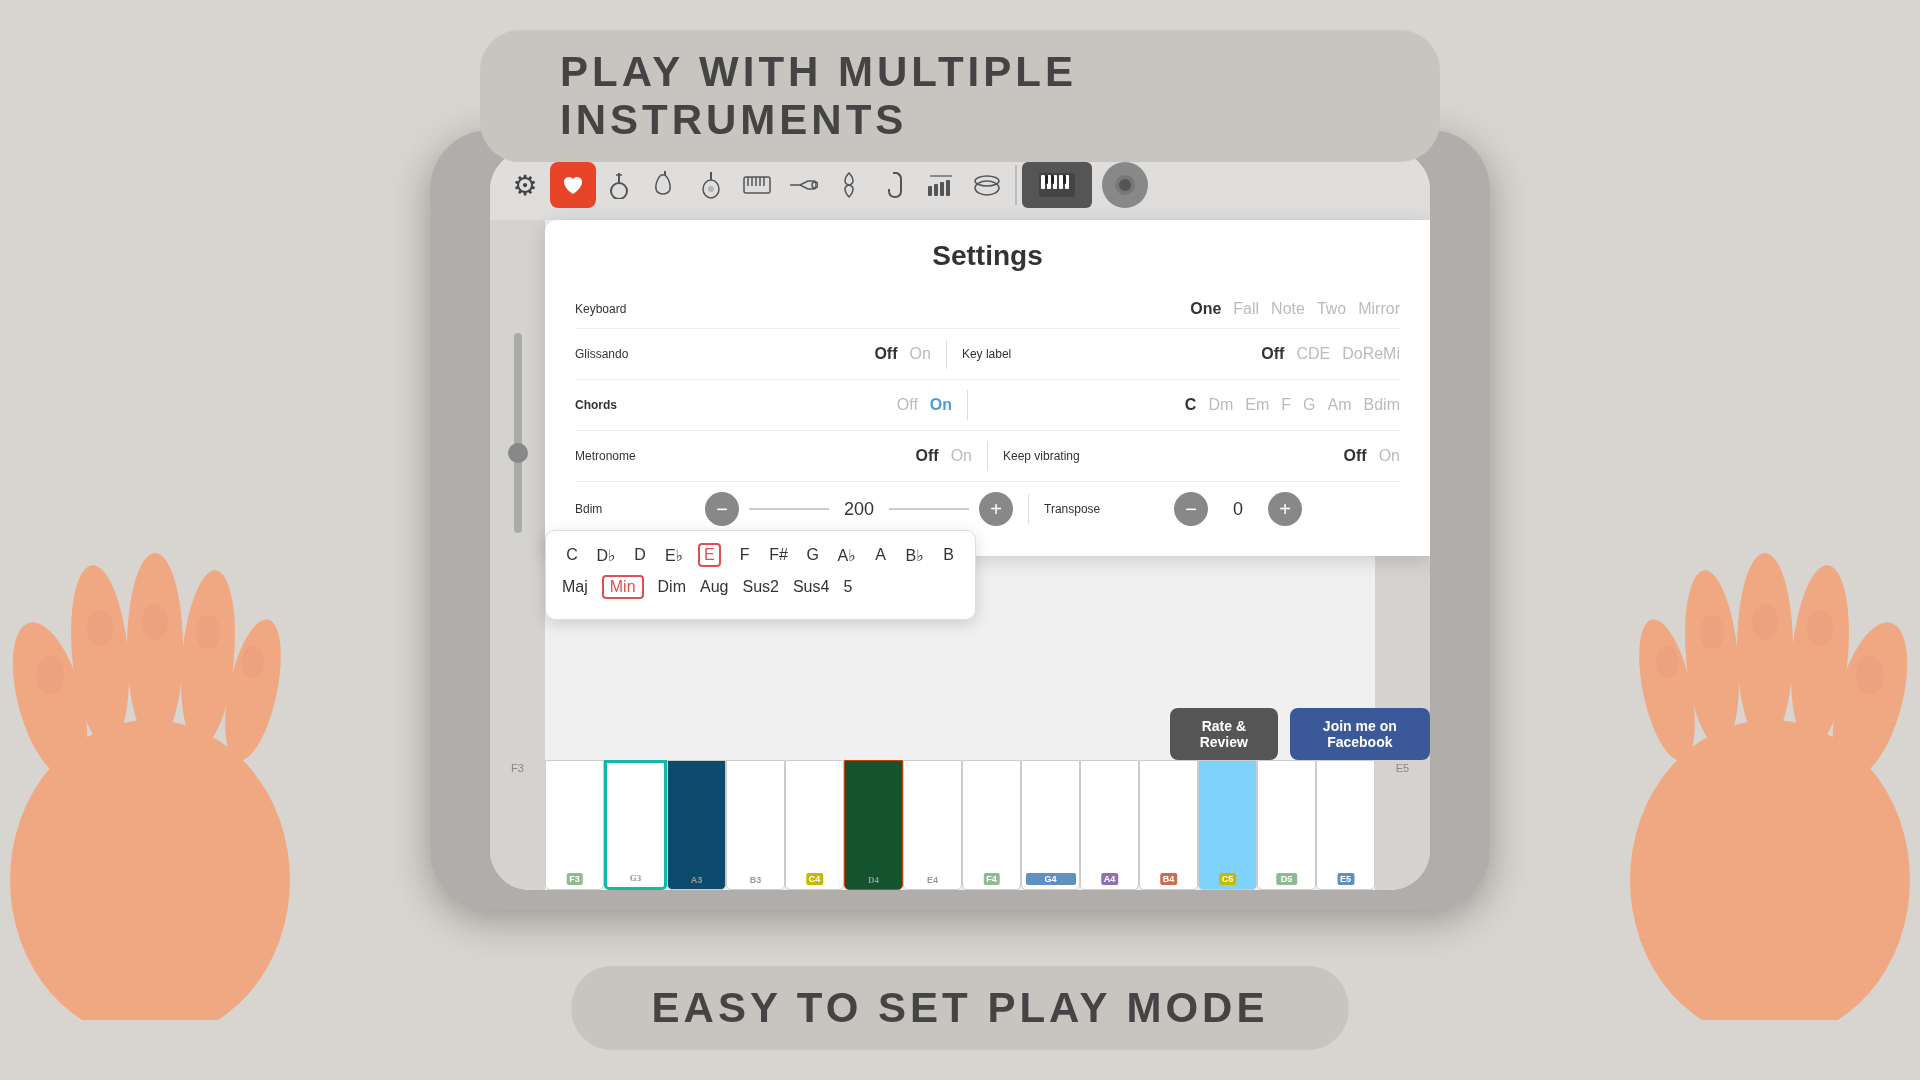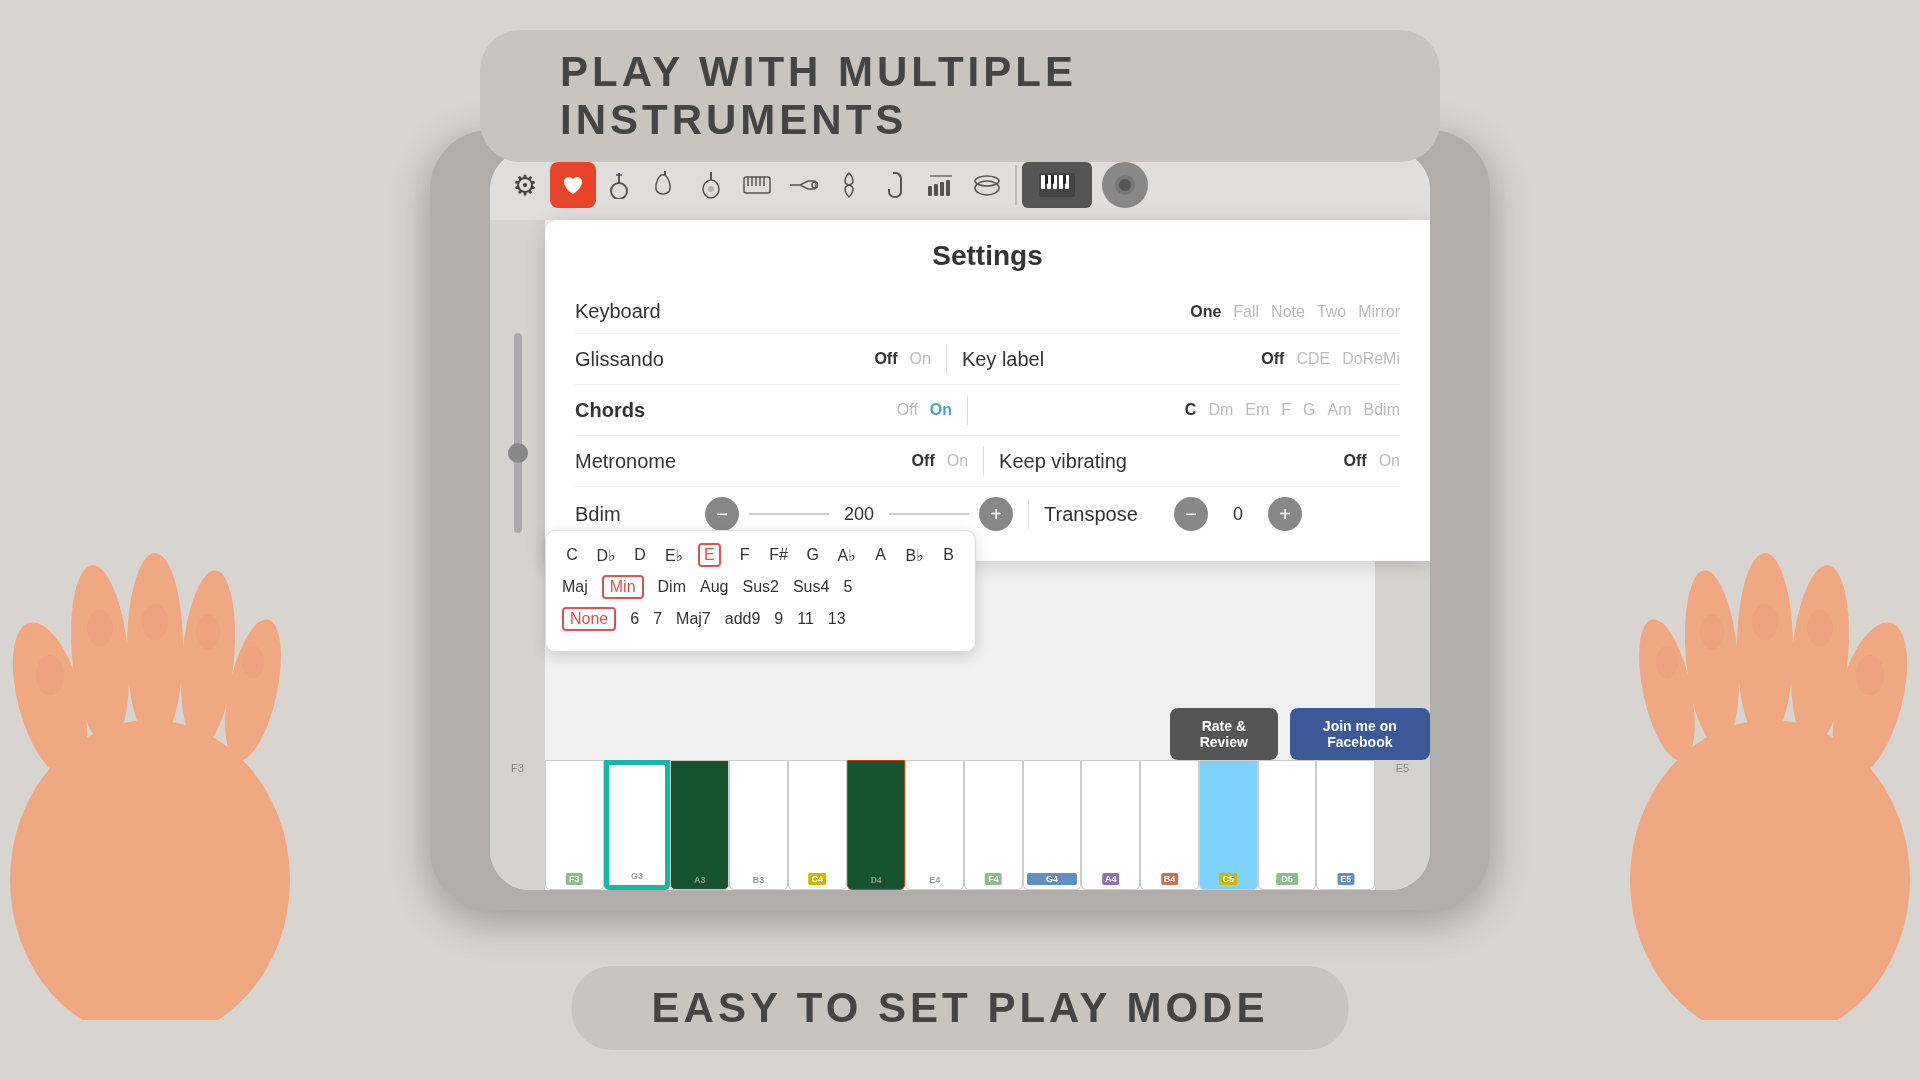--- a/index.html
+++ b/index.html
@@ -218,21 +218,21 @@
 
     .settings-row {
       display: flex;
       align-items: center;
       padding: 10px 0;
       border-bottom: 1px solid #eee;
     }
     .settings-row:last-child { border-bottom: none; }
 
     .settings-label {
-      font-size: 20px;
+      font-size: 12px;
       color: #333;
       min-width: 120px;
     }
     .settings-label.bold { font-weight: 700; }
 
     .settings-options {
       display: flex;
       gap: 12px;
       align-items: flex-start;
       margin-left: auto;
@@ -612,46 +612,36 @@
       <div class="chord-row">
         <span class="chord-type">Maj</span>
         <span class="chord-type selected">Min</span>
         <span class="chord-type">Dim</span>
         <span class="chord-type">Aug</span>
         <span class="chord-type">Sus2</span>
         <span class="chord-type">Sus4</span>
         <span class="chord-type">5</span>
       </div>
 
-      <div class="chord-row">
-        <span class="chord-type selected">None</span>
-        <span class="chord-type">6</span>
-        <span class="chord-type">7</span>
-        <span class="chord-type">Maj7</span>
-        <span class="chord-type">add9</span>
-        <span class="chord-type">9</span>
-        <span class="chord-type">11</span>
-        <span class="chord-type">13</span>
-      </div>
     </div>
 
     <div style="position:absolute; bottom:130px; left:680px; display:flex; gap:12px; z-index:35;">
       <button class="action-btn review">Rate &amp; Review</button>
       <button class="action-btn facebook">Join me on Facebook</button>
     </div>
 
     <div style="position:absolute; bottom:0; left:55px; right:55px; height:130px; display:flex; z-index:15;">
 
       <div style="flex:1; background:white; border:1px solid #ccc; border-radius:0 0 5px 5px; position:relative;">
         <div style="position:absolute;bottom:4px;left:50%;transform:translateX(-50%);background:#8fbc8f;color:white;font-size:9px;padding:1px 3px;border-radius:2px;font-weight:600;">F3</div>
       </div>
-      <div style="flex:1; background:white; border:5px solid #14b8a6; border-radius:0 0 5px 5px; position:relative;">
+      <div style="flex:1; background:white; border:3px solid #14b8a6; border-radius:0 0 5px 5px; position:relative;font-family:Liberation Serif, serif;">
         <div style="position:absolute;bottom:4px;left:50%;transform:translateX(-50%);color:#999;font-size:9px;font-weight:600;">G3</div>
       </div>
-      <div style="flex:1; background:#14532d; border:1px solid #ccc; border-radius:0 0 5px 5px; position:relative;">
+      <div style="flex:1; background:#0c4a6e; border:1px solid #ccc; border-radius:0 0 5px 5px; position:relative;">
         <div style="position:absolute;bottom:4px;left:50%;transform:translateX(-50%);color:#999;font-size:9px;font-weight:600;">A3</div>
       </div>
       <div style="flex:1; background:white; border:1px solid #ccc; border-radius:0 0 5px 5px; position:relative;">
         <div style="position:absolute;bottom:4px;left:50%;transform:translateX(-50%);color:#999;font-size:9px;font-weight:600;">B3</div>
       </div>
       <div style="flex:1; background:white; border:1px solid #ccc; border-radius:0 0 5px 5px; position:relative;">
         <div style="position:absolute;bottom:4px;left:50%;transform:translateX(-50%);background:#c8b800;color:white;font-size:9px;padding:1px 3px;border-radius:2px;font-weight:600;">C4</div>
       </div>
       <div style="flex:1; background:#14532d; border:1px solid #c2410c; border-radius:0 0 5px 5px; position:relative;font-family:Liberation Serif, serif;">
         <div style="position:absolute;bottom:4px;left:50%;transform:translateX(-50%);color:#999;font-size:9px;font-weight:600;">D4</div>

